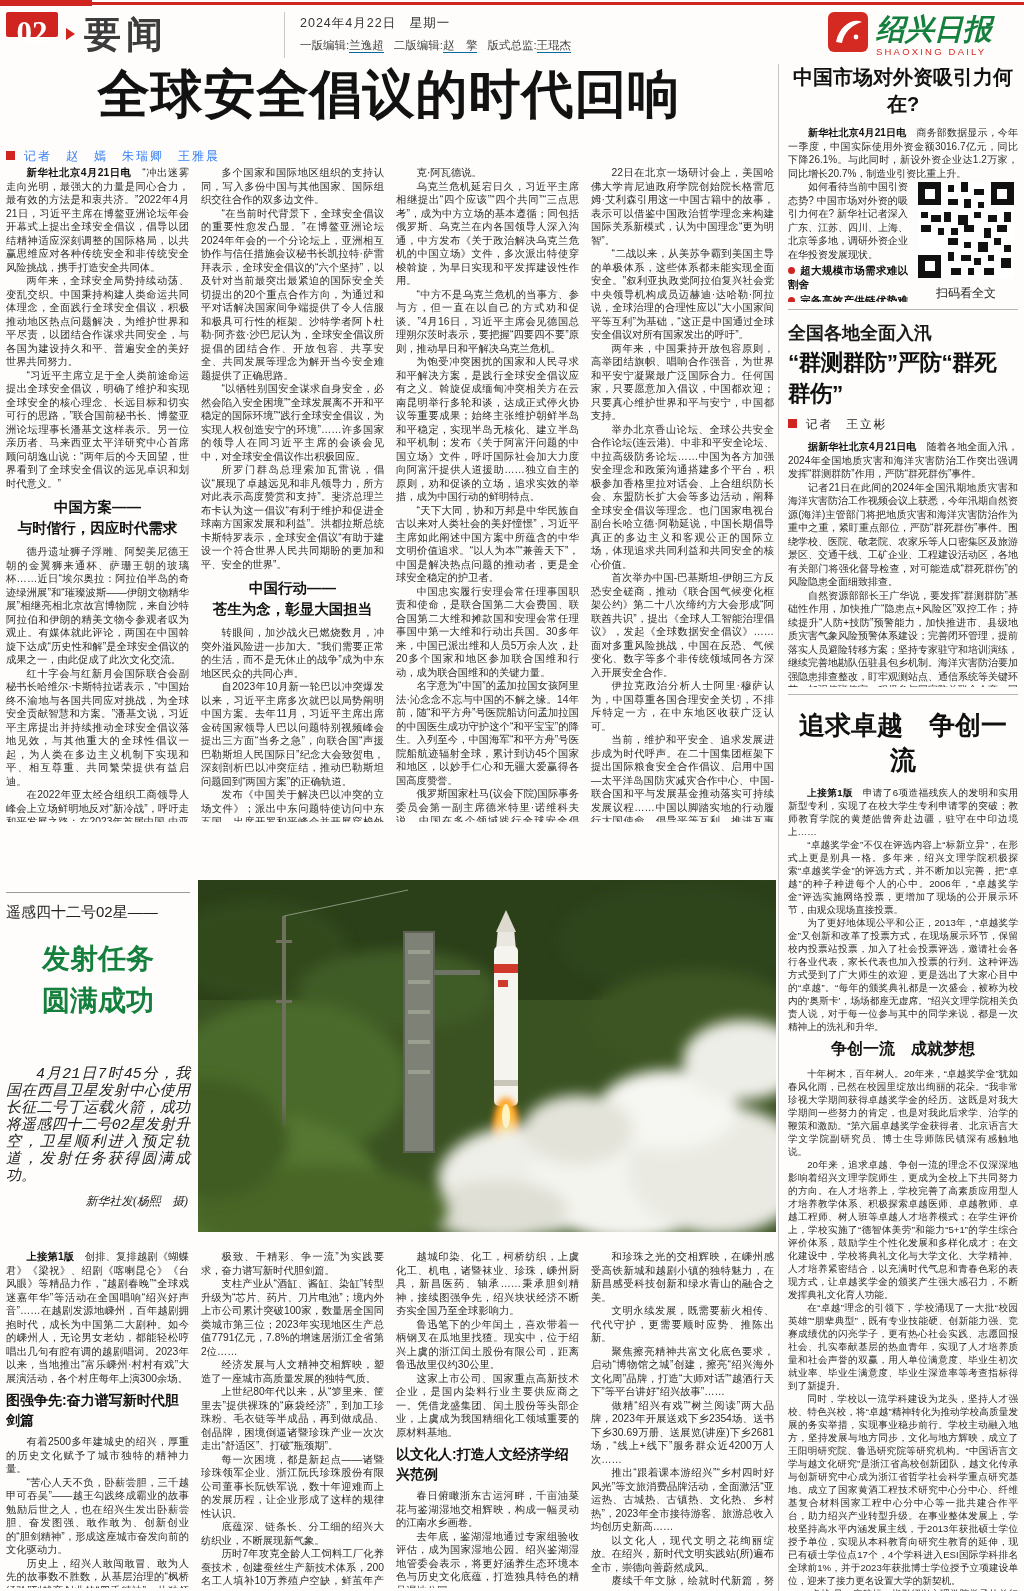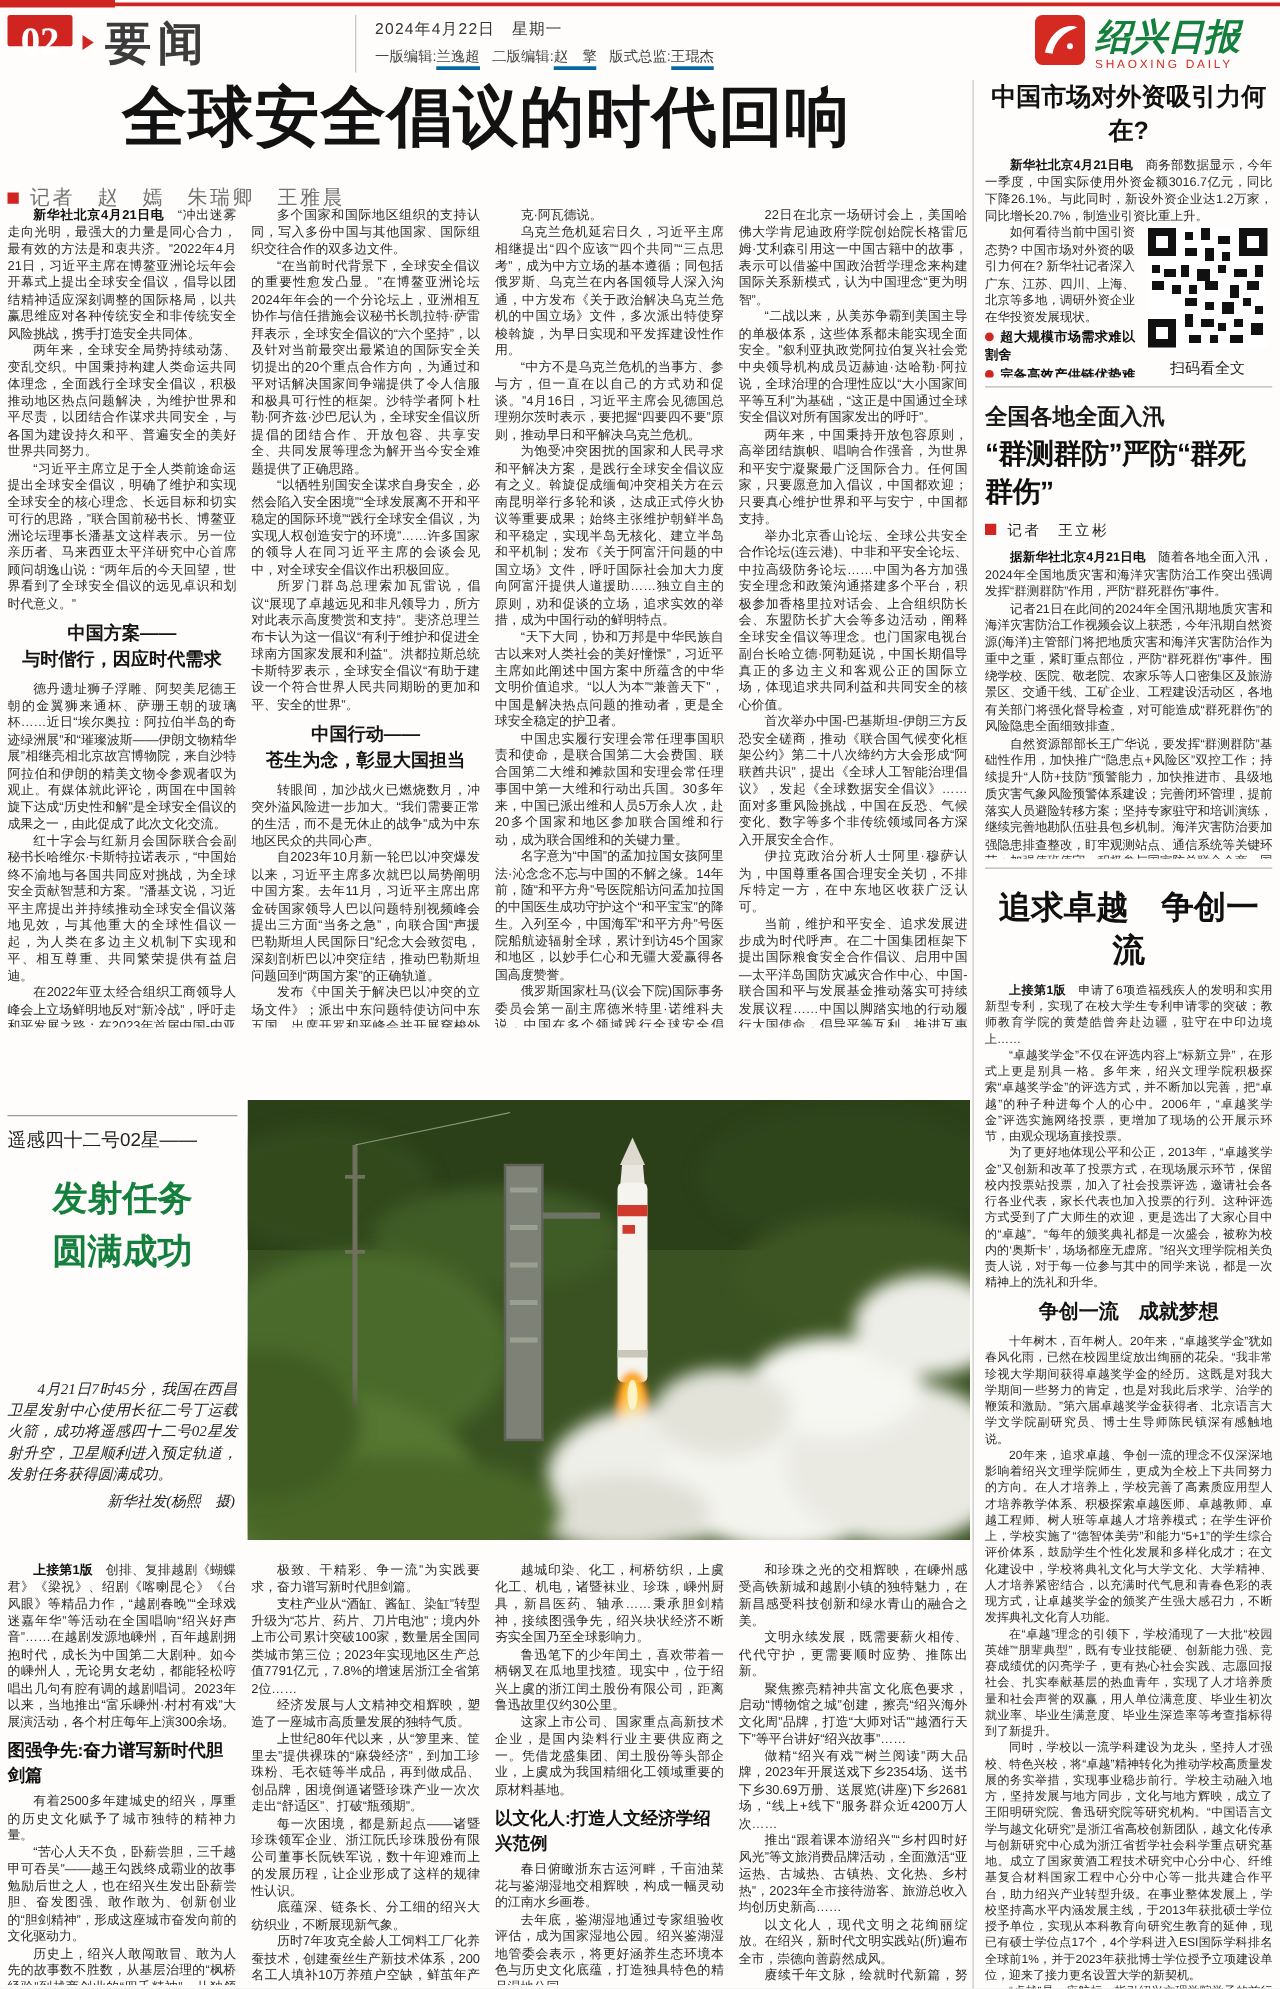--- a/index.html
+++ b/index.html
@@ -13,48 +13,48 @@
   .badge{position:absolute;left:0;top:2px;width:52px;height:25px;background:#cf241f;border-radius:2px;
          color:#fff;font-family:"Liberation Serif","DejaVu Serif",serif;font-weight:bold;font-size:31px;
          text-align:center;line-height:42px;}
   .tri{position:absolute;left:60px;top:18px;width:0;height:0;border-left:9px solid #cf241f;
        border-top:6px solid transparent;border-bottom:6px solid transparent;}
   .sect{position:absolute;left:78px;top:0px;font-size:37px;font-weight:900;color:#3c3c3c;letter-spacing:5px;}
   .vdiv{position:absolute;left:278px;top:2px;width:1px;height:46px;background:#c8c8c8;}
   .dateline{position:absolute;left:294px;top:5px;font-size:12.5px;color:#333;letter-spacing:1px;}
   .editors{position:absolute;left:294px;top:28px;font-size:11.5px;color:#444;}
   .editors .ed{margin-right:10px;}
-  .edname{border-bottom:3px solid #0369a1;padding-bottom:1px;}
+  .edname{border-bottom:1px solid #0369a1;padding-bottom:1px;}
   .brand{position:absolute;right:2px;top:0px;width:140px;height:52px;}
   .brand-icon{position:absolute;left:-48px;top:2px;width:40px;height:40px;}
   .brand-name{position:absolute;left:0;top:0px;font-family:"Liberation Serif","DejaVu Serif",serif;
               font-style:italic;font-weight:bold;font-size:29px;color:#15803d;white-space:nowrap;text-align:center;}
   .brand-en{position:absolute;left:0;top:36px;font-size:9.5px;color:#d42a22;letter-spacing:2.2px;white-space:nowrap;}
   
   .lead-hl{position:absolute;left:0;top:66px;width:778px;text-align:center;font-size:52px;font-weight:900;
            color:#121212;letter-spacing:1px;line-height:1.1;}
-  .byline{position:absolute;left:6px;top:148px;font-size:16px;color:#737373;letter-spacing:2px;}
+  .byline{position:absolute;left:6px;top:148px;font-size:12px;color:#3b82f6;letter-spacing:2px;}
   .rsq{display:inline-block;width:9px;height:9px;background:#cf241f;margin-right:9px;}
   
   .cols{position:absolute;display:flex;gap:12px;}
   .cols .col{flex:1;overflow:hidden;}
   #main-cols{left:6px;top:166px;width:768px;height:656px;}
   #bottom-cols{left:6px;top:1250px;width:768px;height:338px;}
   .para{margin:0;font-size:10.3px;line-height:13.5px;text-align:justify;text-indent:2em;color:#2b2b2b;}
   .para b{color:#111;}
   .subhd{margin:7px 0 6px 0;text-align:center;font-size:14.5px;line-height:1.45;font-weight:900;color:#141414;}
   .bh{margin:6px 0 5px 0;text-align:left;font-size:14px;line-height:1.4;font-weight:900;color:#111;}
   
   .ph-info{position:absolute;left:6px;top:892px;width:184px;height:338px;}
   .ph-info .rule{border-top:1px solid #9a9a9a;}
   .ph-kicker{margin:10px 0 0 0;font-size:15px;color:#222;font-weight:400;}
   .ph-title{margin:16px 0 0 0;text-align:center;font-size:28px;font-weight:900;color:#15803d;
             line-height:1.5;white-space:pre-line;}
-  .ph-cap{position:absolute;left:0;bottom:30px;font-family:Liberation Serif, serif;
-          font-style:italic;font-size:12px;line-height:17px;text-align:justify;text-indent:2em;color:#222;}
+  .ph-cap{position:absolute;left:0;bottom:30px;font-family:Liberation Mono, monospace;
+          font-style:italic;font-size:15px;line-height:17px;text-align:justify;text-indent:2em;color:#222;}
   .ph-credit{position:absolute;right:2px;bottom:8px;font-family:"Liberation Serif","DejaVu Serif",serif;
              font-style:italic;font-size:11.8px;color:#222;}
   .photo{position:absolute;left:198px;top:880px;width:578px;height:352px;overflow:hidden;}
   
   .right-rule{position:absolute;left:778px;top:64px;width:1px;height:1527px;background:#c6c6c6;}
   #rightcol{position:absolute;left:788px;top:62px;width:230px;height:1529px;overflow:hidden;}
   .rA{height:240px;overflow:hidden;}
   .rB{height:368px;overflow:hidden;}
   .rC{height:892px;overflow:hidden;}
   .rdiv{border:none;border-top:1px solid #b5b5b5;margin:7px 0 9px 0;}

